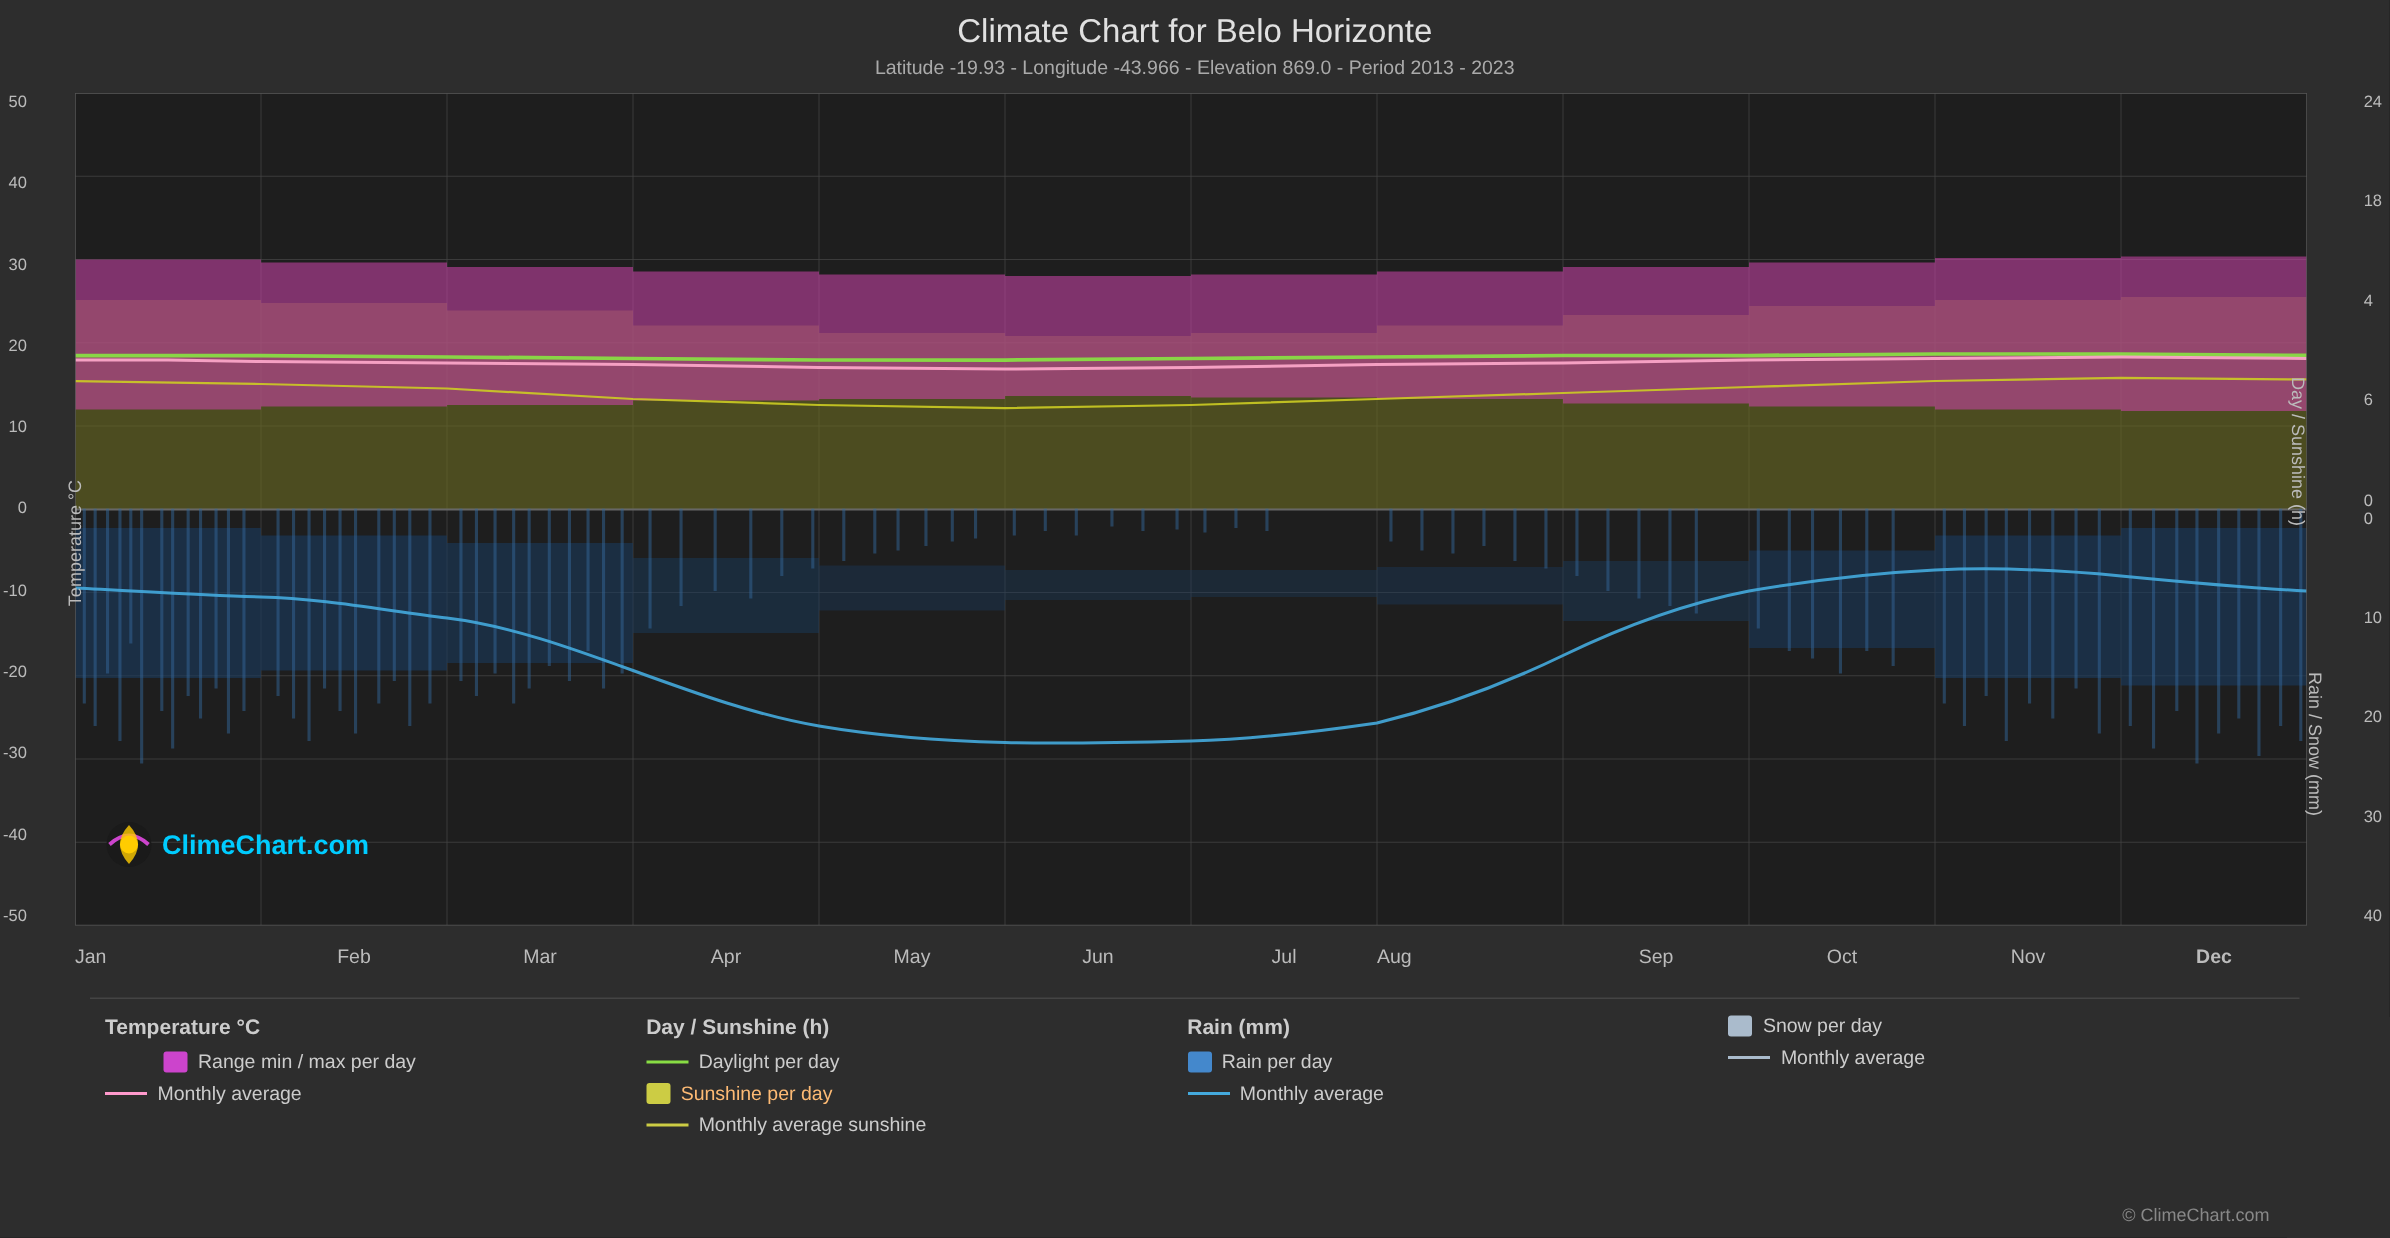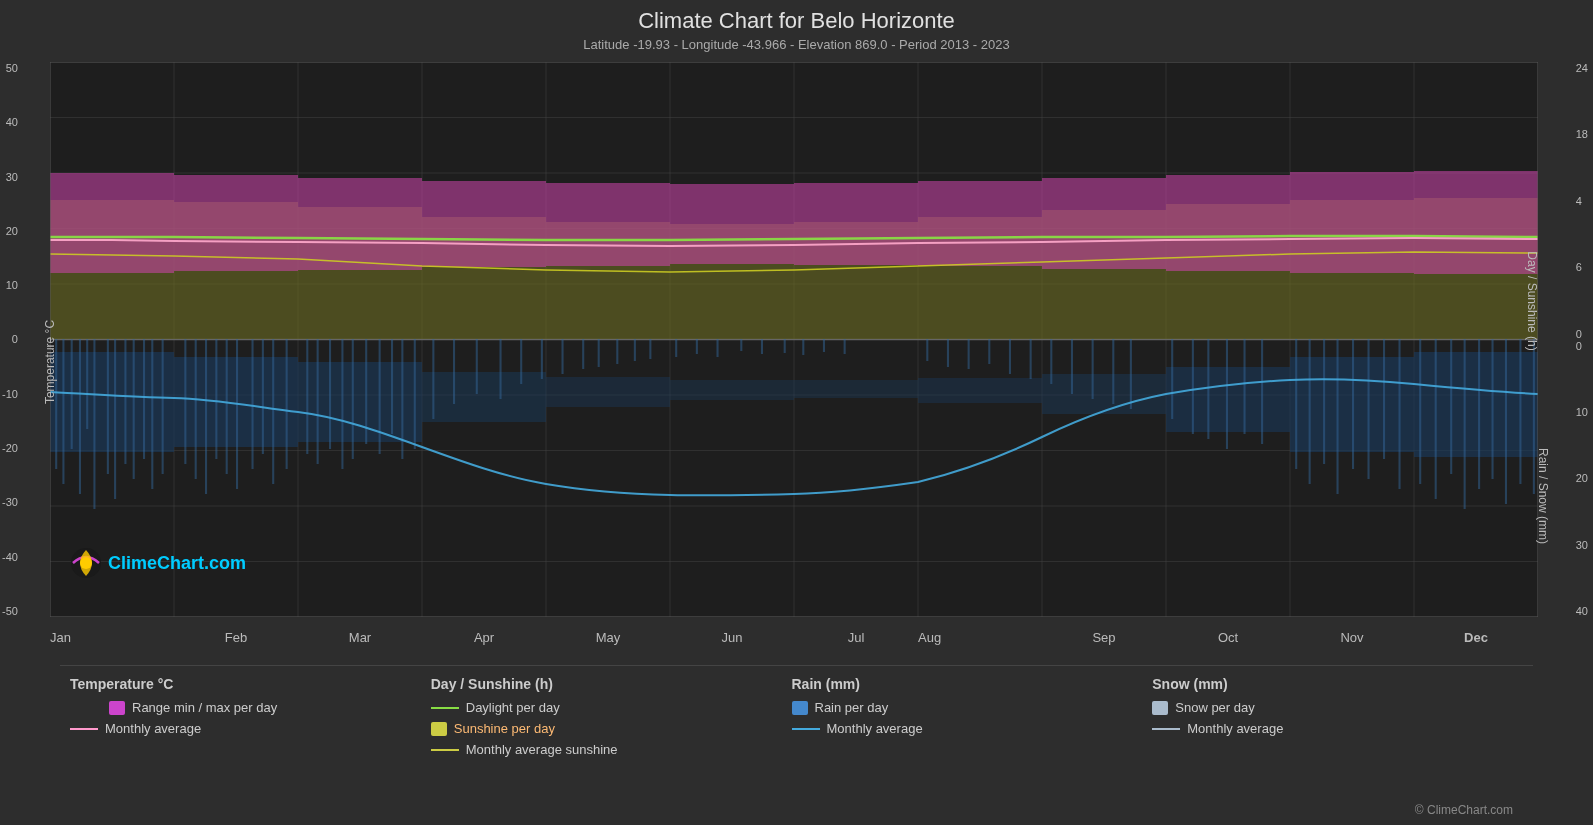--- a/index.html
+++ b/index.html
@@ -385,21 +385,20 @@
         <div style="width:16px; height:14px; background:#4488cc; border-radius:2px;"></div>
         <span>Rain per day</span>
       </div>
       <div style="display:flex; align-items:center; gap:7px; font-size:13px; color:#ccc;">
         <div style="width:28px; height:2px; background:#44aadd;"></div>
         <span>Monthly average</span>
       </div>
     </div>
 
     <div style="flex:1; display:flex; flex-direction:column; gap:6px;">
-      <div style="font-size:14px; color:#ccc; font-weight:bold; margin-bottom:2px;">Snow (mm)</div>
       <div style="display:flex; align-items:center; gap:7px; font-size:13px; color:#ccc;">
         <div style="width:16px; height:14px; background:#aabbcc; border-radius:2px;"></div>
         <span>Snow per day</span>
       </div>
       <div style="display:flex; align-items:center; gap:7px; font-size:13px; color:#ccc;">
         <div style="width:28px; height:2px; background:#aabbcc;"></div>
         <span>Monthly average</span>
       </div>
     </div>
 

